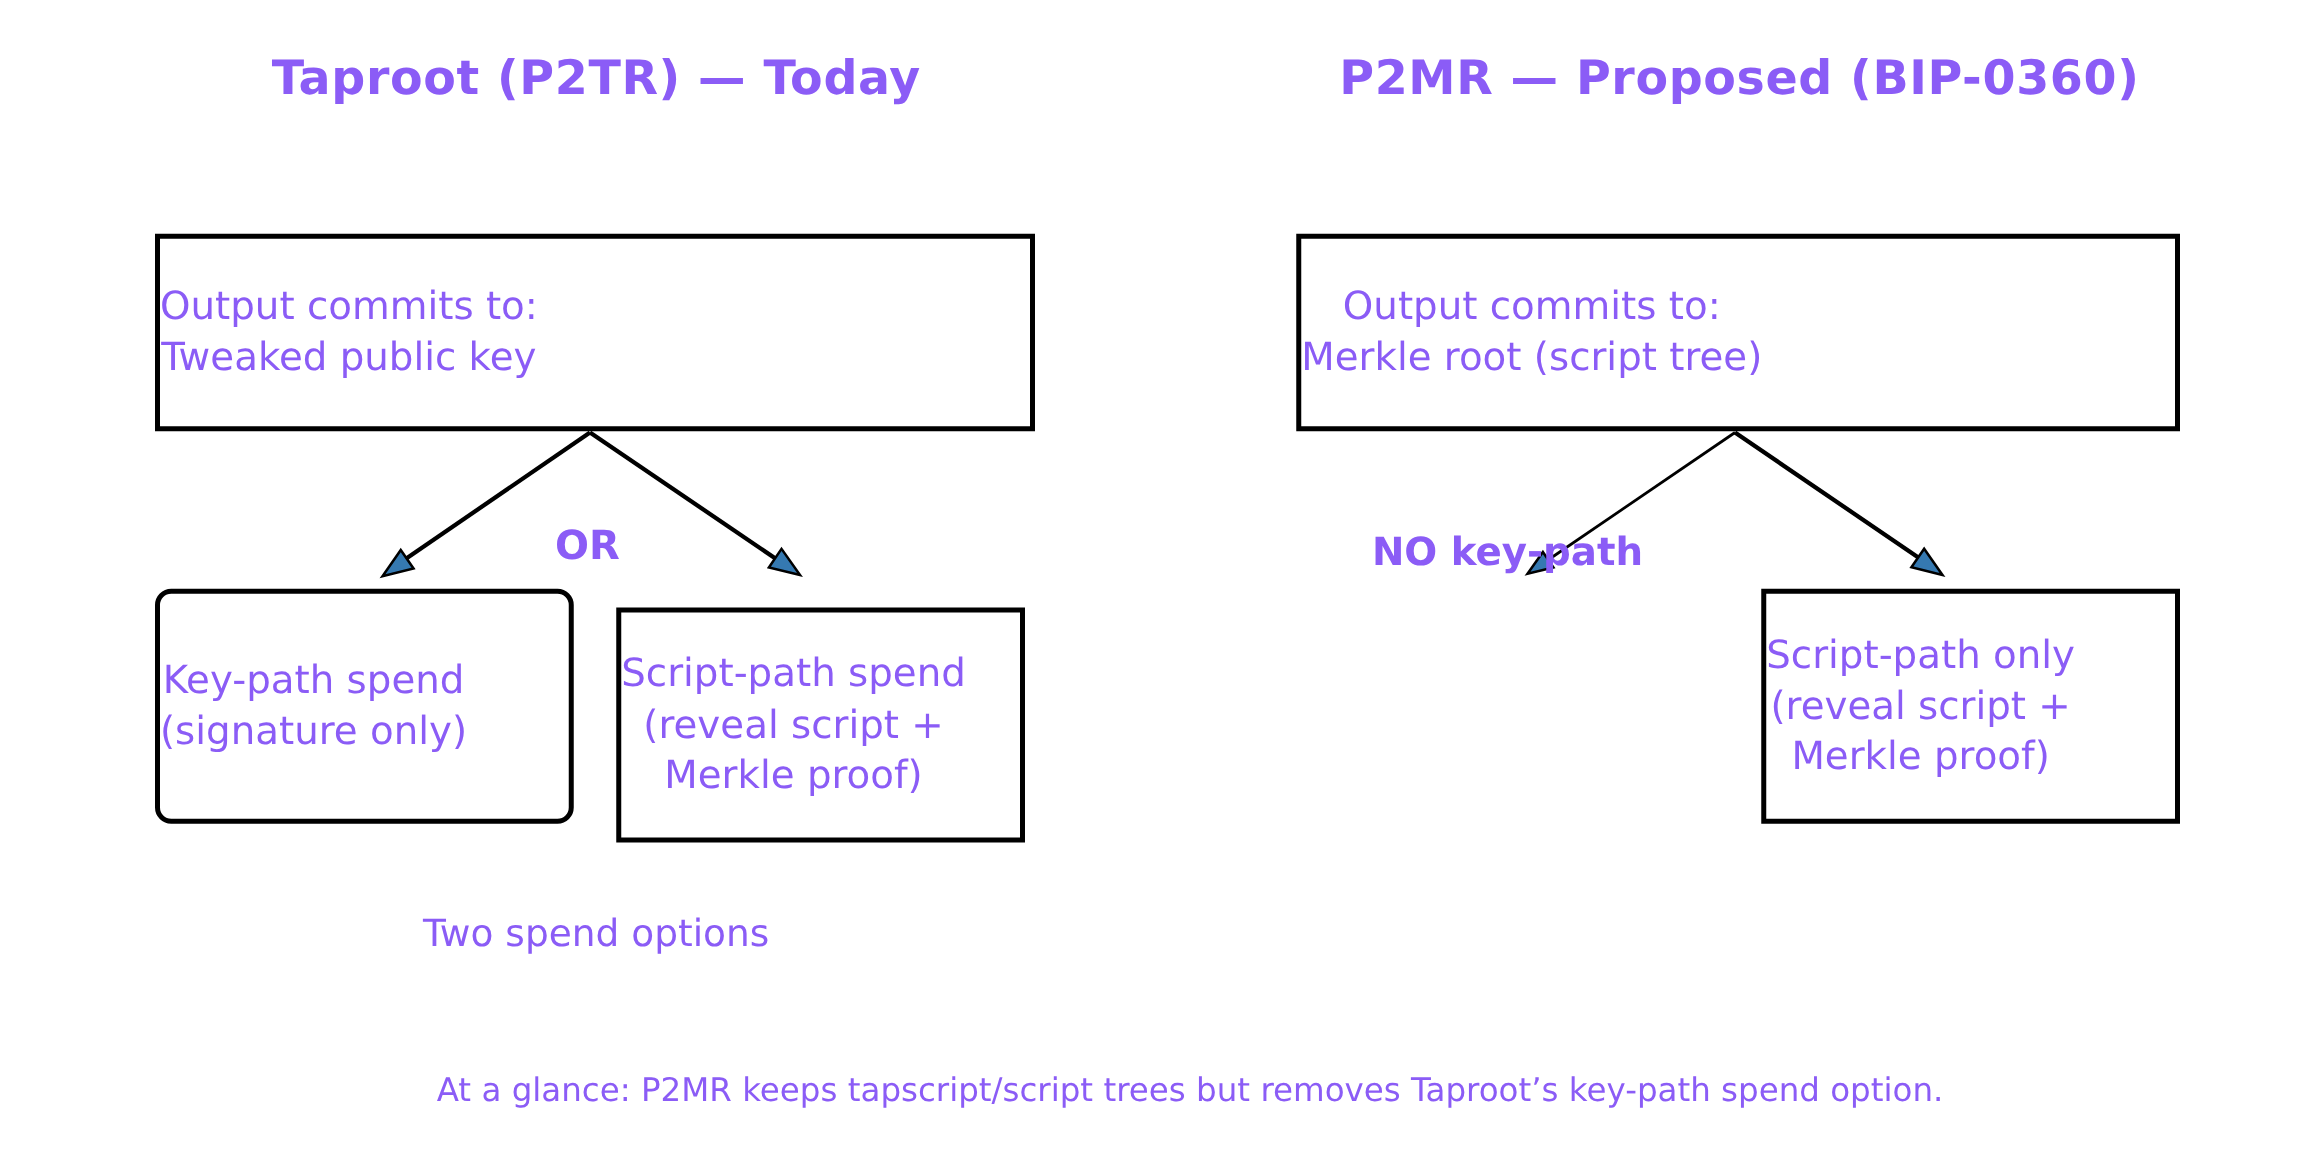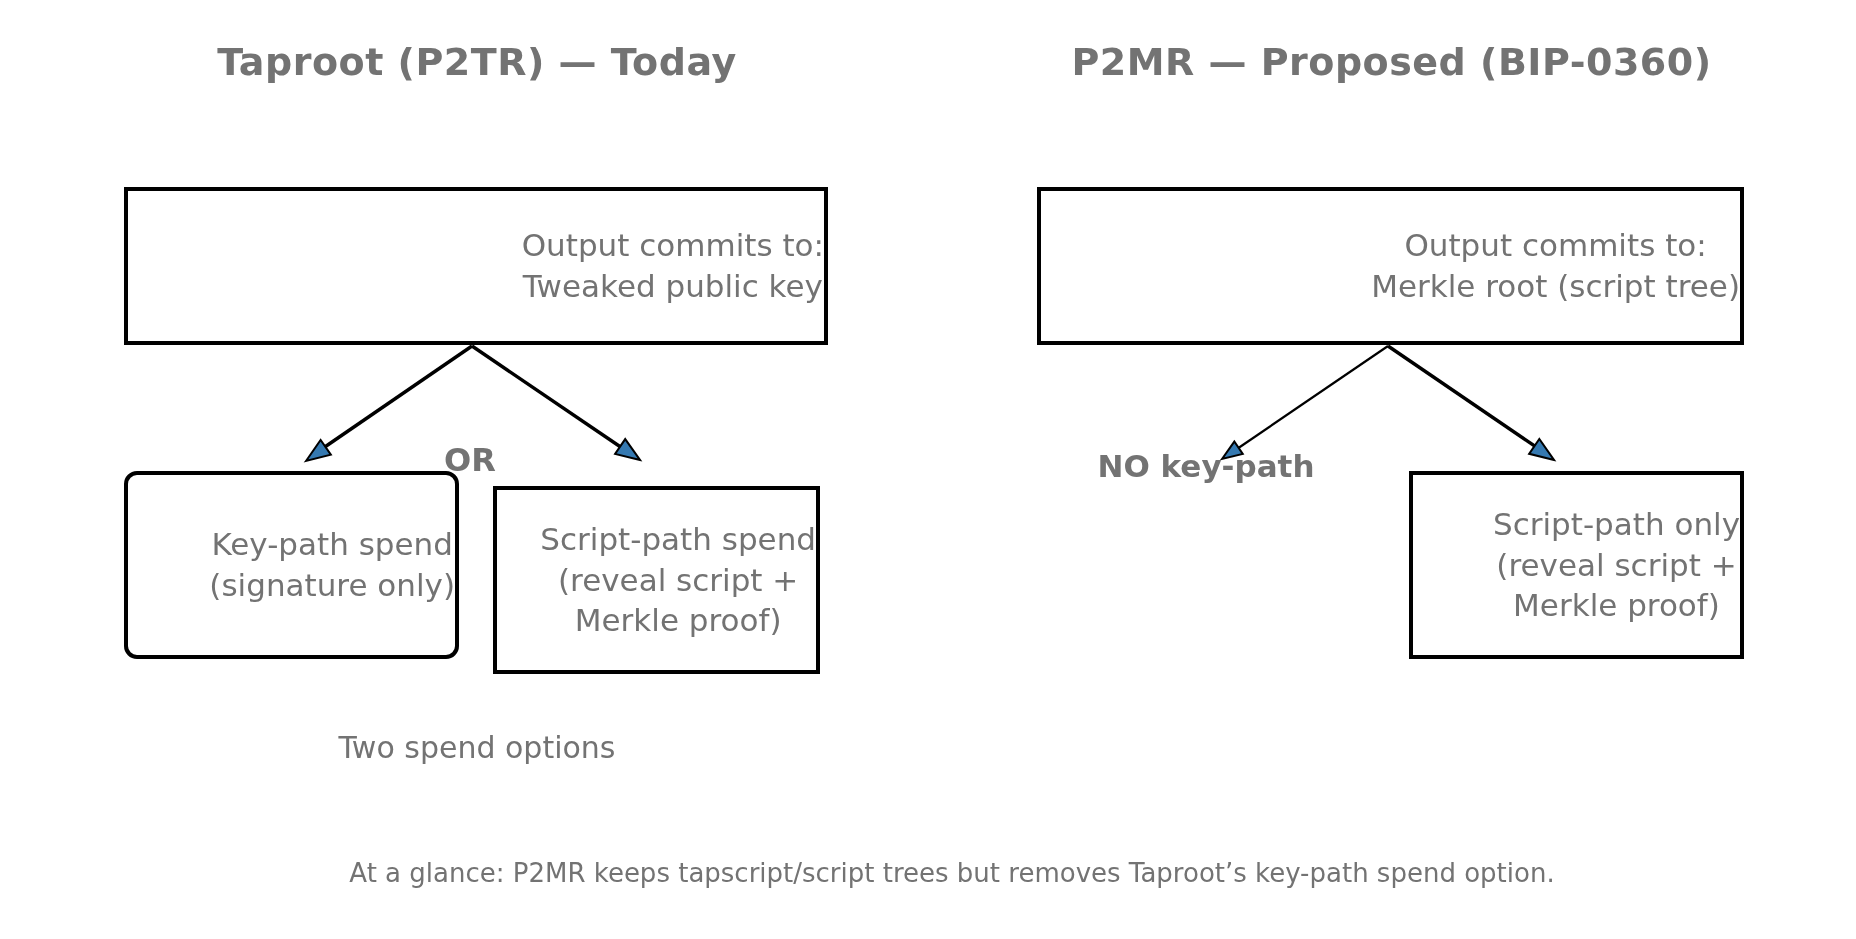--- a/index.html
+++ b/index.html
@@ -1,40 +1,39 @@
 <!DOCTYPE html>
 <html><head>
 <meta charset="utf-8">
 <style>
   html,body { margin:0; padding:0; background:#ffffff; }
   .canvas {
     position:relative; width:1856px; height:939px; background:#ffffff;
-    font-family:"DejaVu Sans", sans-serif; color:#737373; overflow:hidden;
+    font-family:"DejaVu Sans", sans-serif; color:#8b5cf6; overflow:hidden;
   }
   .panel-title {
     position:absolute; top:40px; text-align:center;
     font-size:38px; font-weight:bold; letter-spacing:0.5px; z-index:3;
   }
   .box {
     position:absolute; box-sizing:border-box; border:4px solid #000;
-    background:#ffffff; display:flex; align-items:center; justify-content:flex-end;
+    background:#ffffff; display:flex; align-items:center; justify-content:flex-start;
     z-index:1;
-    padding-left:20px;
   }
   .box span {
     white-space:pre-line; text-align:center; font-size:31px; line-height:1.32;
     position:relative; z-index:2;
   }
   .box.thin { border-width:2px; }
   .cross-svg { position:absolute; left:-2px; top:-2px; z-index:1; }
   .overlay-svg { position:absolute; left:0; top:0; z-index:2; }
   .small-label {
     position:absolute; text-align:center; white-space:pre-line; z-index:3;
   }
-  .bold-label { font-weight:bold; font-size:32px;margin-top:24px; }
+  .bold-label { font-weight:bold; font-size:32px; }
   .caption { font-size:30px; line-height:36px; }
   .footer { font-size:26px; }
 </style>
 </head>
 <body>
 
 <div class="canvas">
 
   <div class="panel-title" style="left:126px; width:702px;">Taproot (P2TR) — Today</div>
   <div class="panel-title" style="left:1039px; width:705px;">P2MR — Proposed (BIP-0360)</div>

